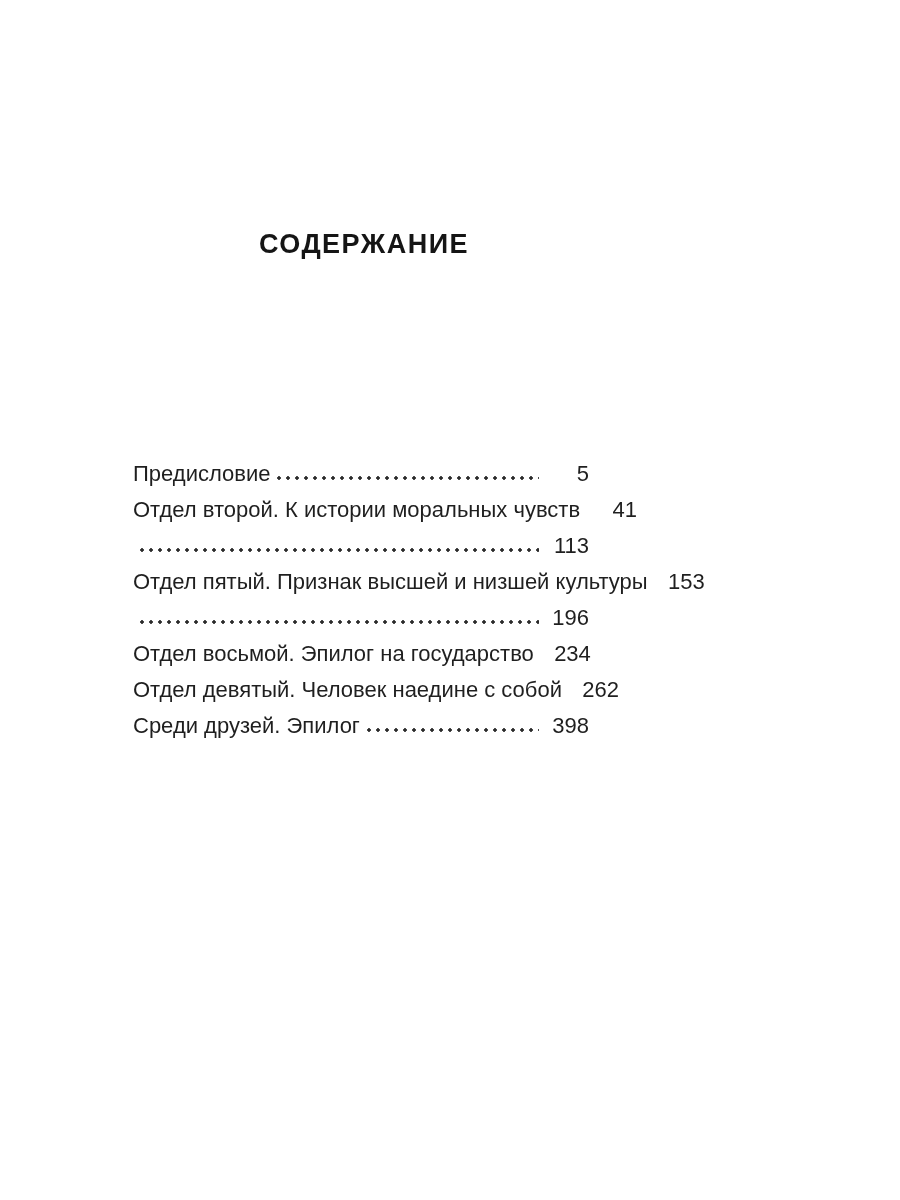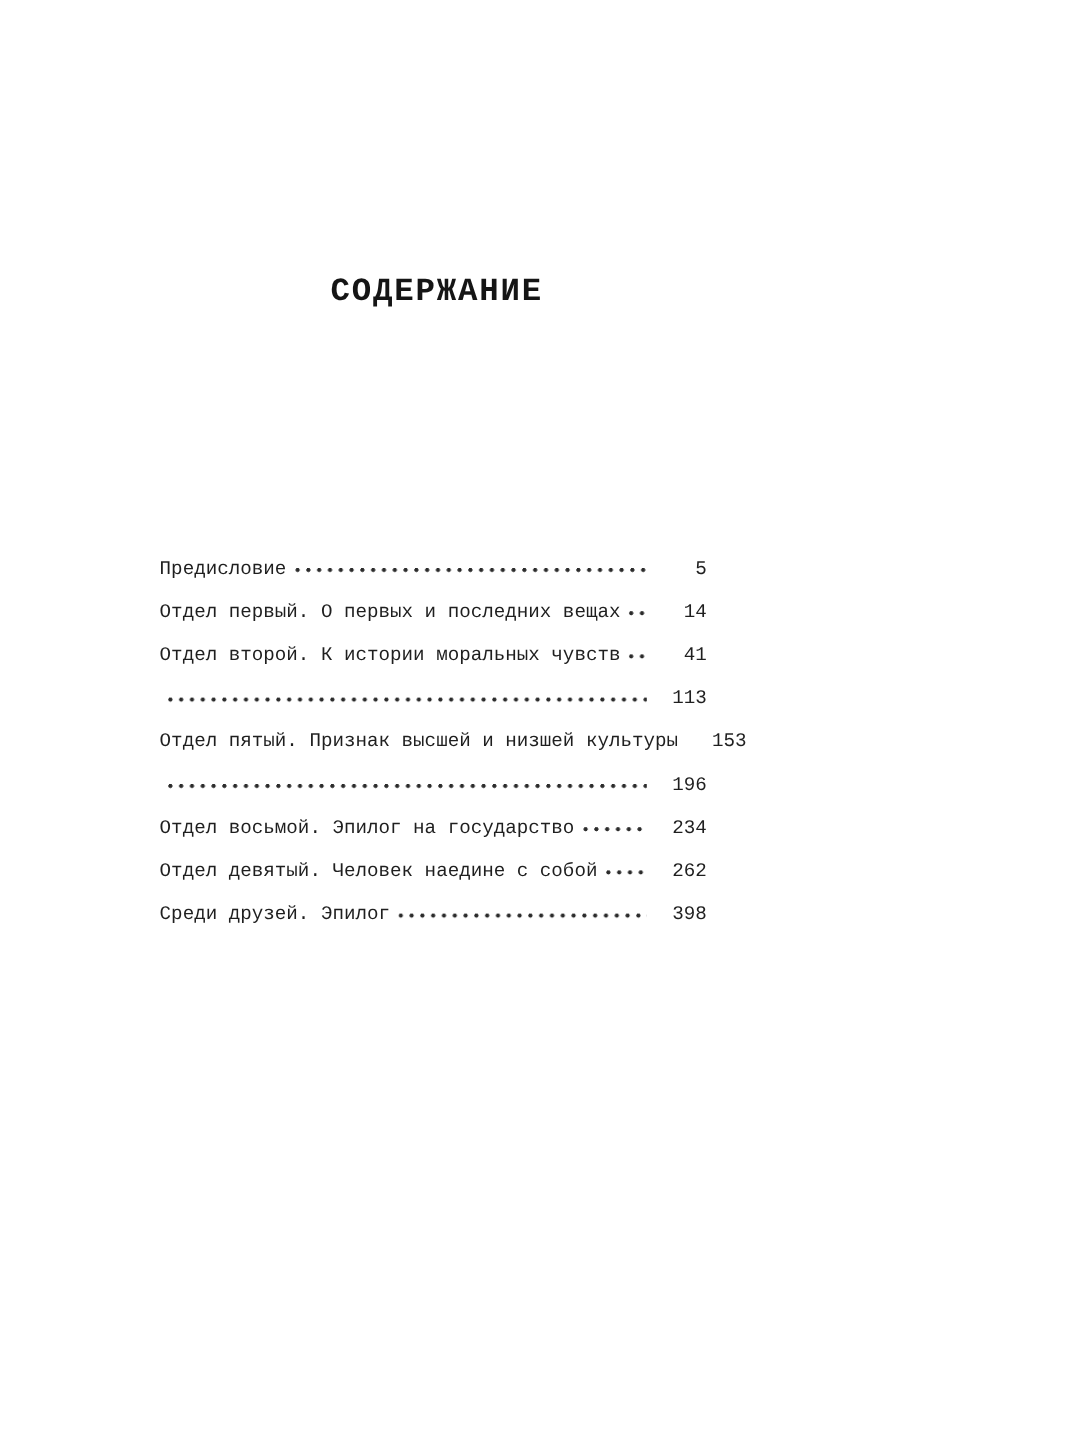--- a/index.html
+++ b/index.html
@@ -4,21 +4,21 @@
 <style>
   html, body {
     margin: 0;
     padding: 0;
   }
   .page {
     position: relative;
     width: 728px;
     height: 1200px;
     background: #ffffff;
-    font-family: Liberation Mono, monospace;
+    font-family: Liberation Sans, sans-serif;
     color: #1f1f1f;
     overflow: hidden;
   }
   .contents-title {
     position: absolute;
     top: 229px;
     left: 0;
     right: 0;
     text-align: center;
     font-size: 27px;
@@ -29,21 +29,21 @@
   .toc-list {
     position: absolute;
     top: 456px;
     left: 133px;
     right: 139px;
   }
   .toc-row {
     display: flex;
     align-items: baseline;
     height: 36px;
-    font-size: 16px;
+    font-size: 22px;
     line-height: 36px;
     white-space: nowrap;
   }
   .toc-entry-label {
     flex: 0 0 auto;
   }
   .dot-leader {
     flex: 1 1 auto;
     height: 7px;
     margin: 0 6px 0 7px;
@@ -62,25 +62,20 @@
 <body>
 
 <div class="page">
   <div class="contents-title">СОДЕРЖАНИЕ</div>
 
   <div class="toc-list">
       <div class="toc-row">
         <span class="toc-entry-label">Предисловие</span>
         <span class="dot-leader"></span>
         <span class="toc-page-number">5</span>
-      </div>
-      <div class="toc-row">
-        <span class="toc-entry-label">Отдел первый. О первых и последних вещах</span>
-        <span class="dot-leader"></span>
-        <span class="toc-page-number">14</span>
       </div>
       <div class="toc-row">
         <span class="toc-entry-label">Отдел второй. К истории моральных чувств</span>
         <span class="dot-leader"></span>
         <span class="toc-page-number">41</span>
       </div>
       <div class="toc-row">
         <span class="dot-leader"></span>
         <span class="toc-page-number">113</span>
       </div>

